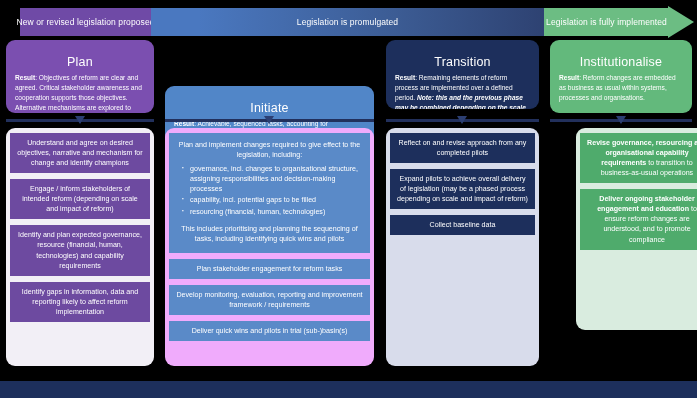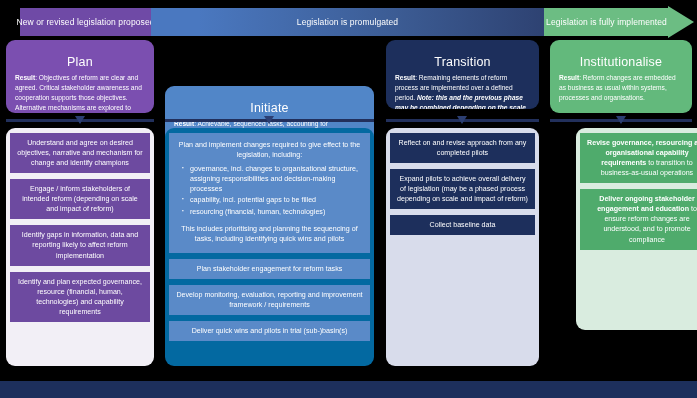--- a/index.html
+++ b/index.html
@@ -65,21 +65,21 @@
   }
   .da-1 { left: 75px; }  .da-2 { left: 264px; }
   .da-3 { left: 457px; } .da-4 { left: 616px; }
 
   
   .panel {
     position: absolute; top: 128px; border-radius: 9px;
     padding: 5px 4px; overflow: hidden;
   }
   .p-plan  { left: 6px;   width: 148px; height: 238px; background: #f2eff6; }
-  .p-init  { left: 165px; width: 209px; height: 238px; background: #0369a1; }
+  .p-init  { left: 165px; width: 209px; height: 238px; background: #f0abfc; }
   .p-trans { left: 386px; width: 153px; height: 238px; background: #d8dceb; }
   .p-inst  { left: 576px; width: 142px; height: 202px; background: #d9ecdf; }
 
   .task {
     color: #ffffff; font-size: 7.1px; line-height: 1.42;
     text-align: center; padding: 5px 6px; margin-bottom: 6px;
   }
   .task b { font-weight: bold; }
   .task-plan  { background: #6d4aa0; }
   .task-init  { background: #5a8ac8; }
@@ -149,22 +149,22 @@
   <div class="rule rule-3"></div>
   <div class="rule rule-4"></div>
   <div class="down-arrow da-1"></div>
   <div class="down-arrow da-2"></div>
   <div class="down-arrow da-3"></div>
   <div class="down-arrow da-4"></div>
 
   <div class="panel p-plan">
     <div class="task task-plan">Understand and agree on desired objectives, narrative and mechanism for change and identify champions</div>
     <div class="task task-plan">Engage / inform stakeholders of intended reform (depending on scale and impact of reform)</div>
+    <div class="task task-plan">Identify and plan expected governance, resource (financial, human, technologies) and capability requirements</div>
     <div class="task task-plan">Identify gaps in information, data and reporting likely to affect reform implementation</div>
-    <div class="task task-plan">Identify and plan expected governance, resource (financial, human, technologies) and capability requirements</div>
   </div>
 
   <div class="panel p-init">
     <div class="intro">
       <div class="intro-lead">Plan and implement changes required to give effect to the legislation, including:</div>
       <ul>
         <li>governance, incl. changes to organisational structure, assigning responsibilities and decision-making processes</li>
         <li>capability, incl. potential gaps to be filled</li>
         <li>resourcing (financial, human, technologies)</li>
       </ul>

